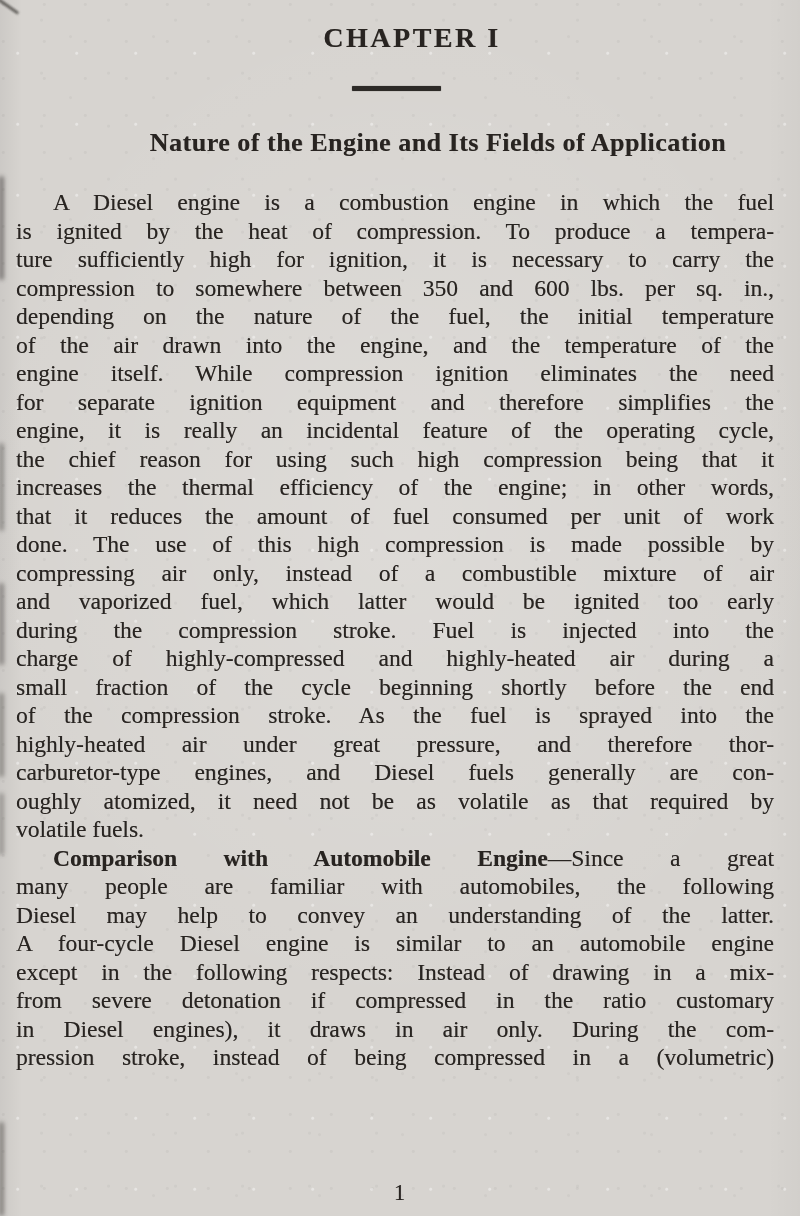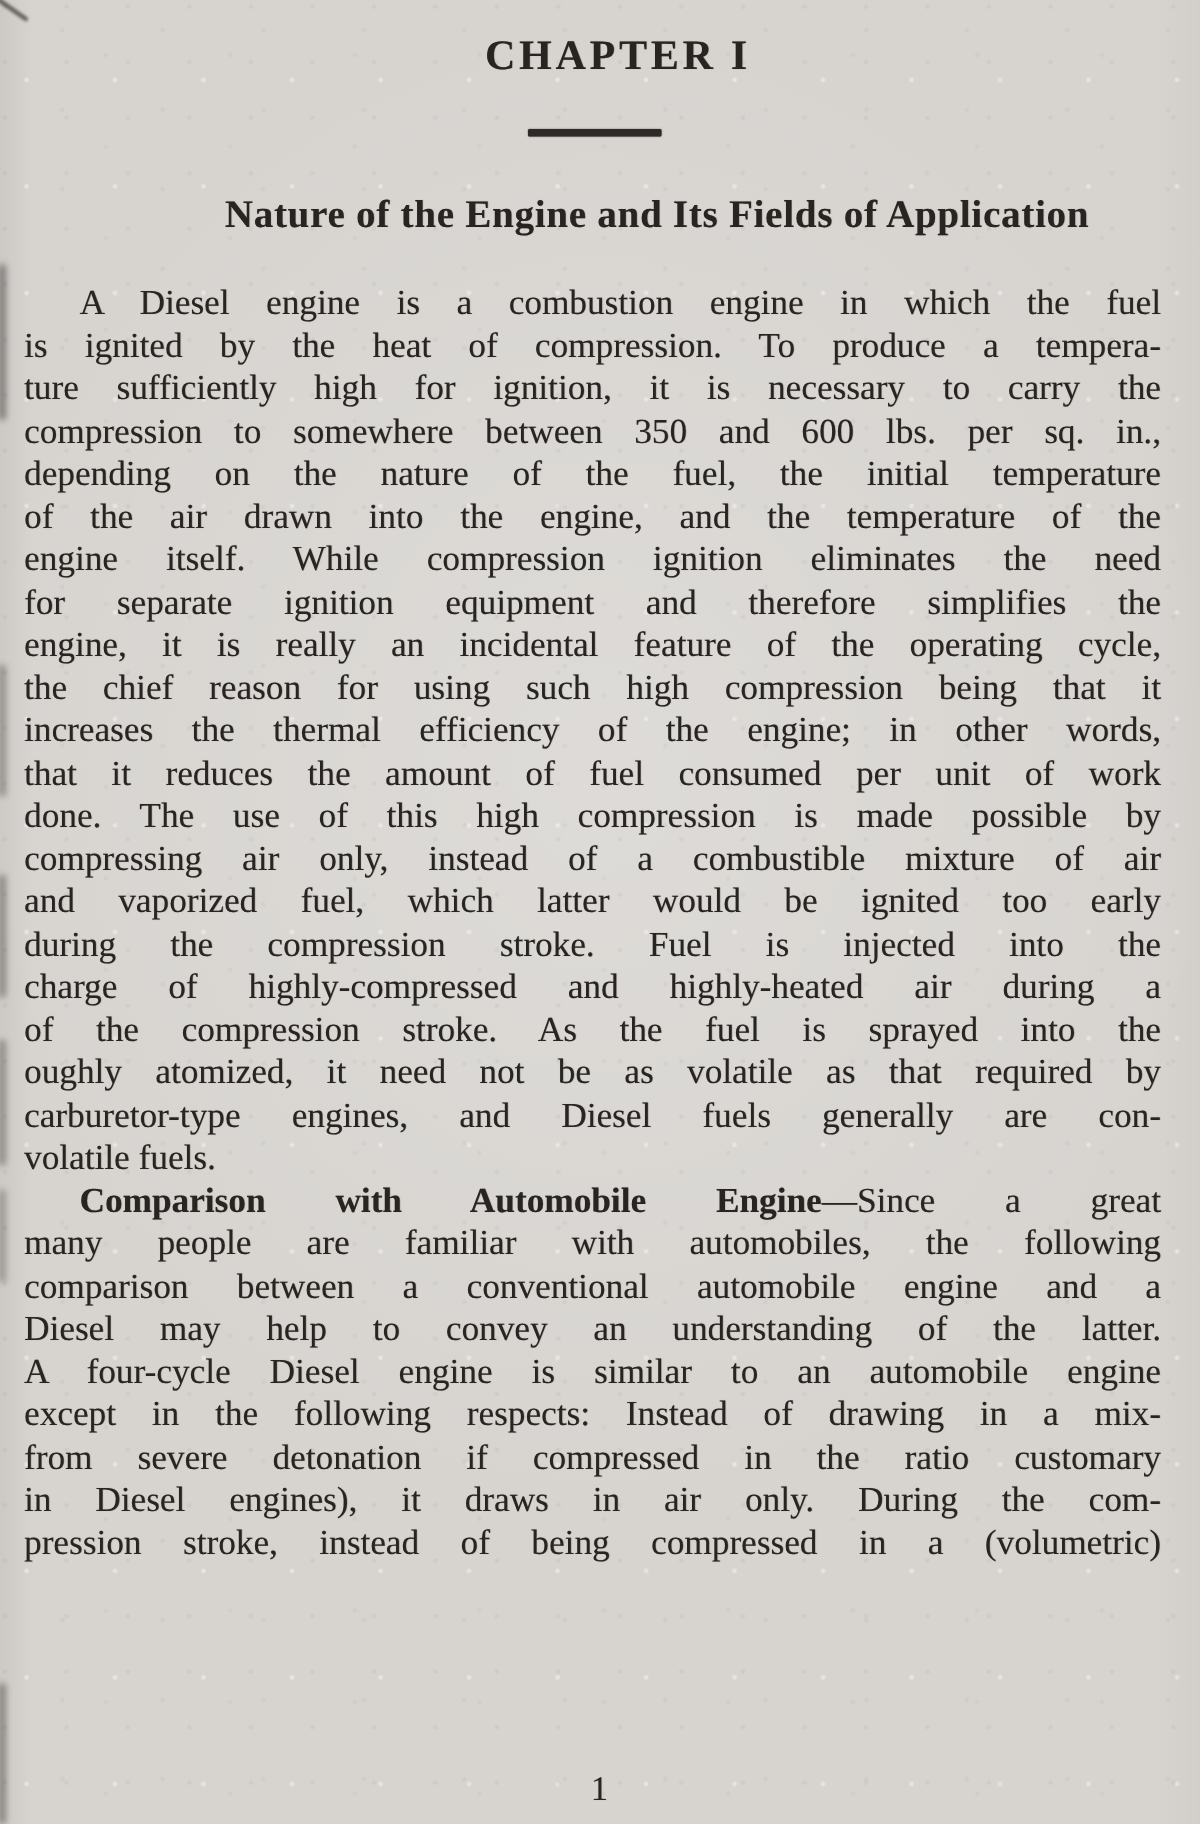--- a/index.html
+++ b/index.html
@@ -150,29 +150,30 @@
         <div class="line">for separate ignition equipment and therefore simplifies the</div>
         <div class="line">engine, it is really an incidental feature of the operating cycle,</div>
         <div class="line">the chief reason for using such high compression being that it</div>
         <div class="line">increases the thermal efficiency of the engine; in other words,</div>
         <div class="line">that it reduces the amount of fuel consumed per unit of work</div>
         <div class="line">done. The use of this high compression is made possible by</div>
         <div class="line">compressing air only, instead of a combustible mixture of air</div>
         <div class="line">and vaporized fuel, which latter would be ignited too early</div>
         <div class="line">during the compression stroke. Fuel is injected into the</div>
         <div class="line">charge of highly-compressed and highly-heated air during a</div>
+        <div class="line">small fraction of the cycle beginning shortly before the end</div>
         <div class="line">of the compression stroke. As the fuel is sprayed into the</div>
+        <div class="line">highly-heated air under great pressure, and therefore thor-</div>
+        <div class="line">carburetor-type engines, and Diesel fuels generally are con-</div>
         <div class="line">oughly atomized, it need not be as volatile as that required by</div>
-        <div class="line">carburetor-type engines, and Diesel fuels generally are con-</div>
         <div class="line end">volatile fuels.</div>
       </div>
     <div class="paragraph">
         <div class="line indent"><b>Comparison with Automobile Engine</b>—Since a great</div>
         <div class="line">many people are familiar with automobiles, the following</div>
-        <div class="line">comparison between a conventional automobile engine and a</div>
         <div class="line">Diesel may help to convey an understanding of the latter.</div>
         <div class="line">A four-cycle Diesel engine is similar to an automobile engine</div>
         <div class="line">except in the following respects: Instead of drawing in a mix-</div>
         <div class="line">from severe detonation if compressed in the ratio customary</div>
         <div class="line">in Diesel engines), it draws in air only. During the com-</div>
         <div class="line">pression stroke, instead of being compressed in a (volumetric)</div>
       </div>
   </div>
 
   <div class="page-number ink">1</div>

